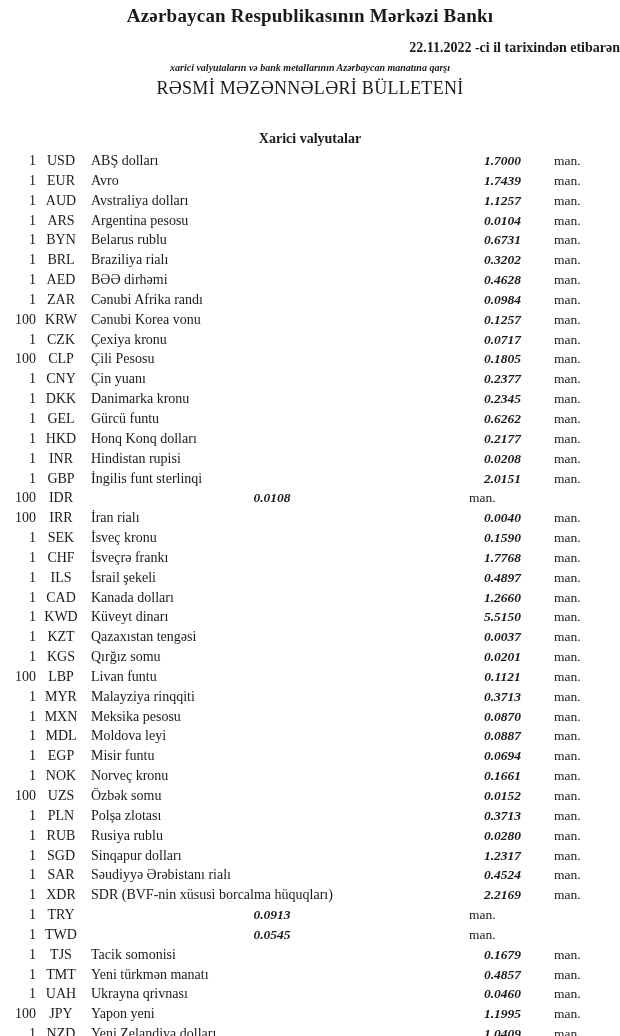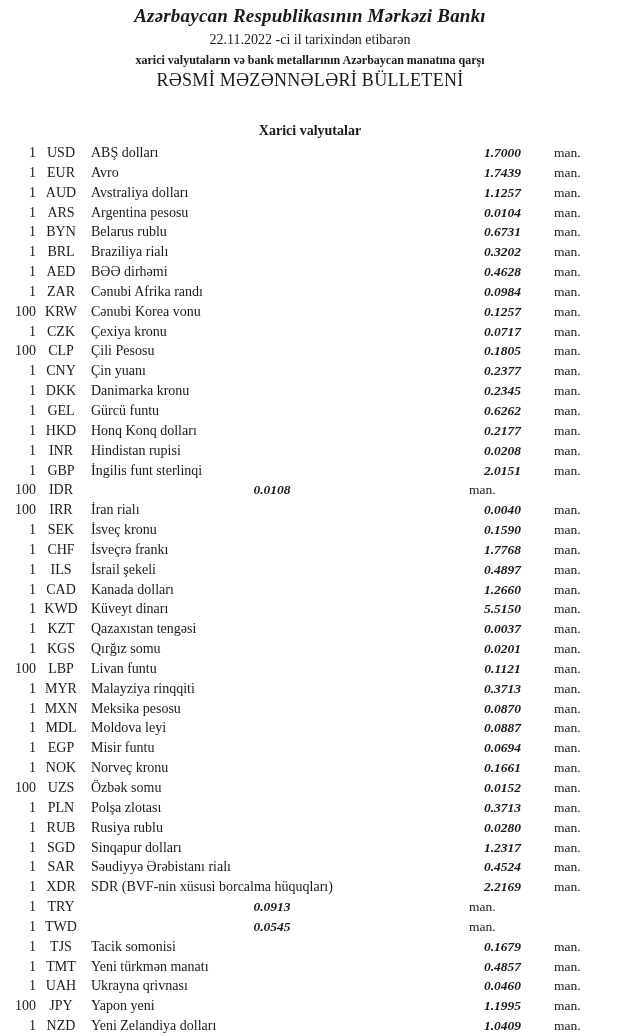--- a/index.html
+++ b/index.html
@@ -17,32 +17,33 @@
     overflow: hidden;
     box-sizing: border-box;
   }
   header { text-align: center; }
   .bank-name {
     padding-top: 4px;
     font-size: 19px;
     font-weight: bold;
     line-height: 24px;
     letter-spacing: 0.2px;
-    font-style: italic;
   }
   .date-line {
-    margin-top: 2px;
+    margin-top: 10px;
     font-size: 14px;
-    font-weight: normal;
-    line-height: 20px;
-  }
-  .subtitle-line {
-    font-size: 12px;
     font-weight: bold;
     line-height: 20px;
+    text-align: right;
+  }
+  .subtitle-line {
+    font-size: 10px;
+    font-weight: bold;
+    line-height: 20px;
+    font-style: italic;
   }
   .bulletin-title {
     font-size: 18px;
     font-weight: normal;
     line-height: 20px;
     letter-spacing: 0.3px;
   }
   .section-title {
     margin-top: 32px;
     text-align: center;

